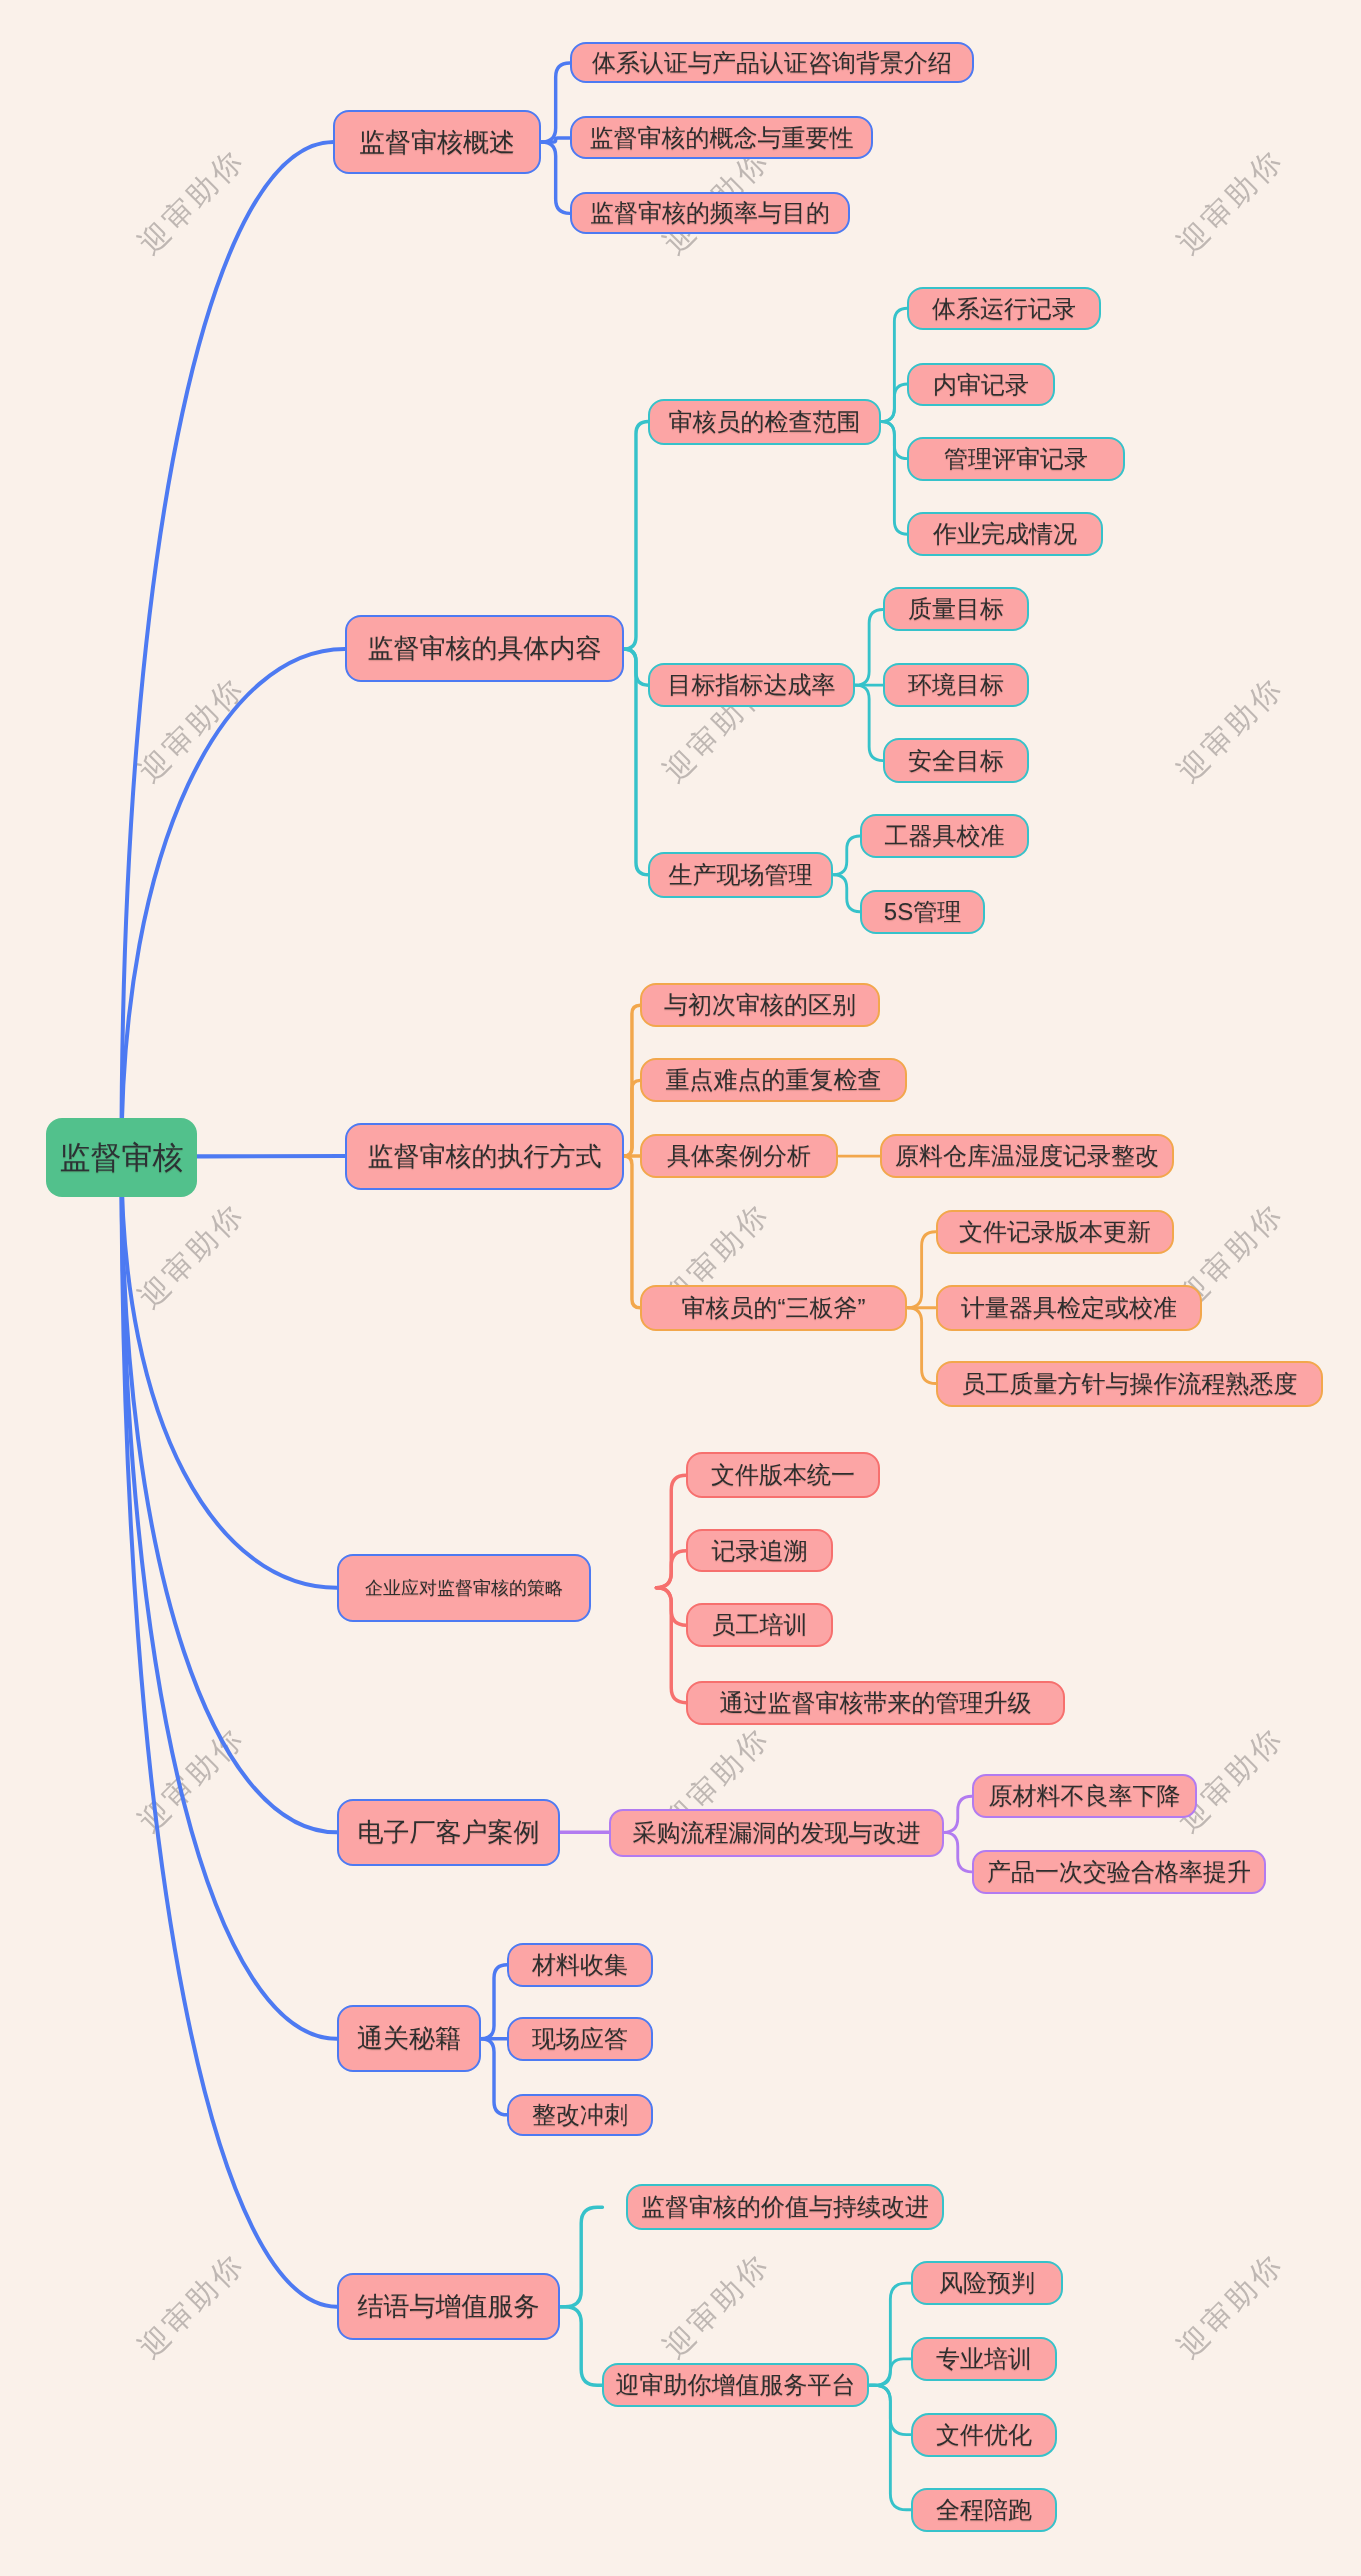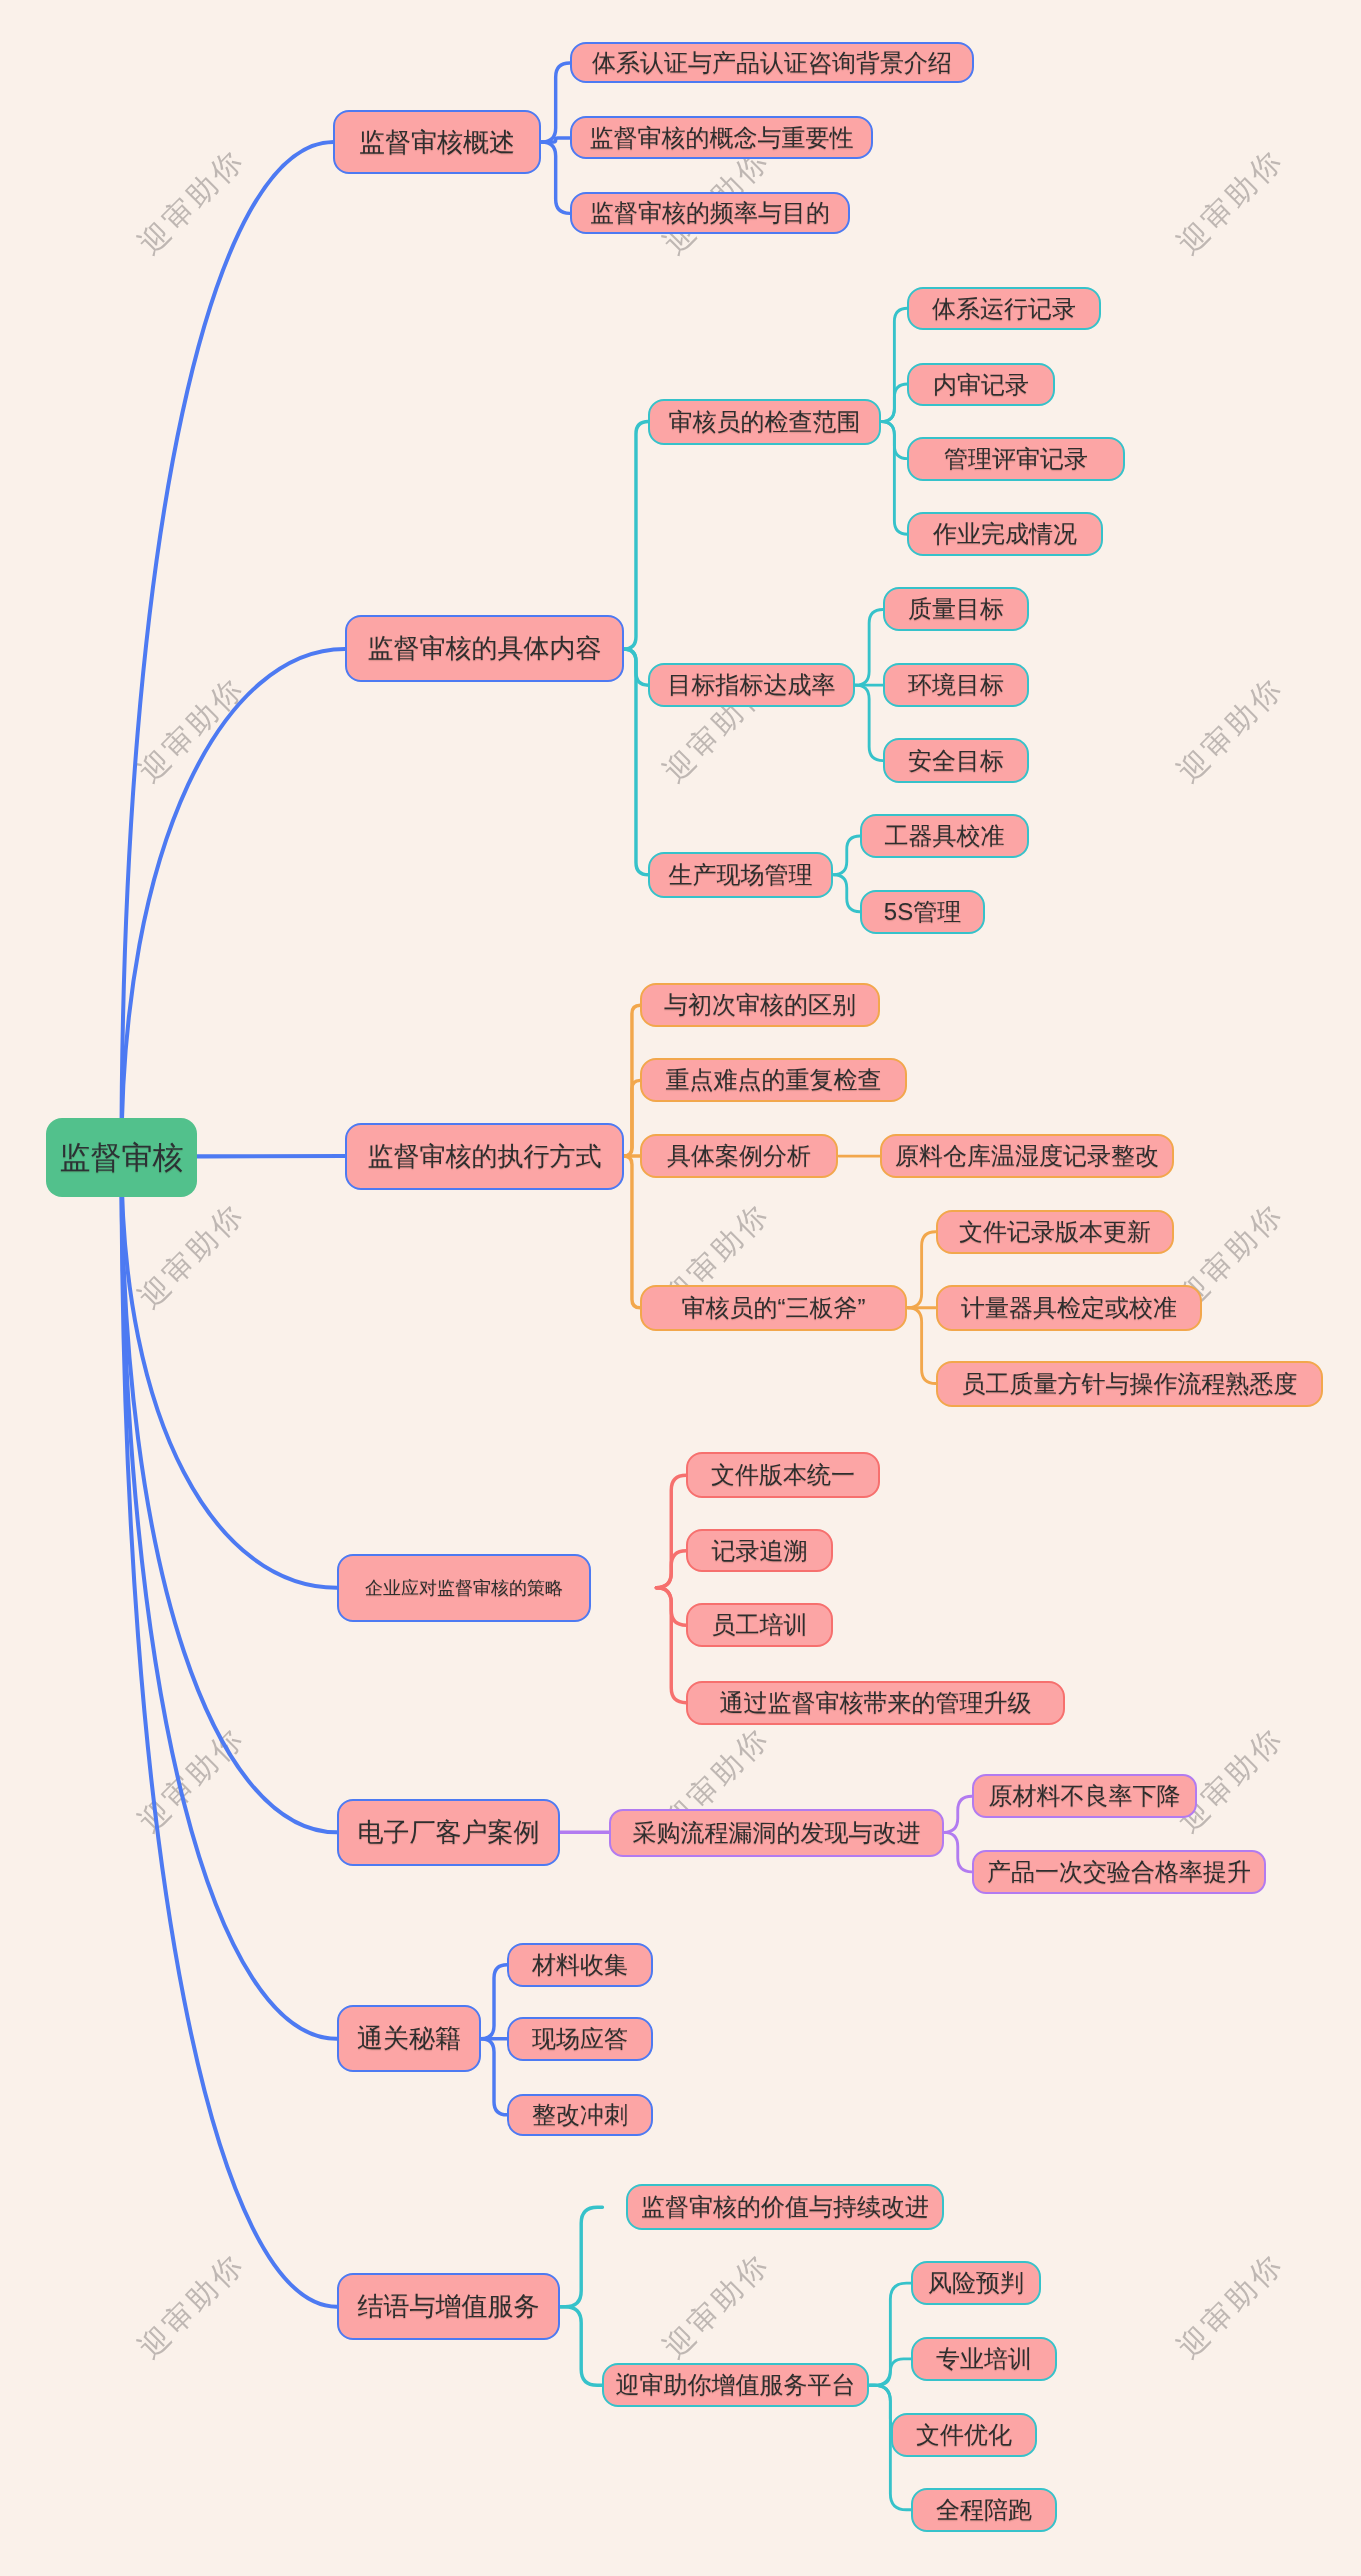--- a/index.html
+++ b/index.html
@@ -210,27 +210,27 @@
       </div>
       <div class="node b-blue" style="left: 337px; top: 2273px; width: 223px; height: 67px; font-size: 26px;">
         <span>结语与增值服务</span>
       </div>
       <div class="node b-teal" style="left: 602px; top: 2184px; width: 318px; height: 46px; font-size: 24px; margin-left: 24px;">
         <span>监督审核的价值与持续改进</span>
       </div>
       <div class="node b-teal" style="left: 602px; top: 2363px; width: 267px; height: 44px; font-size: 24px;">
         <span>迎审助你增值服务平台</span>
       </div>
-      <div class="node b-teal" style="left: 911px; top: 2261px; width: 130px; height: 44px; font-size: 24px;">
+      <div class="node b-teal" style="left: 911px; top: 2261px; width: 152px; height: 44px; font-size: 24px;">
         <span>风险预判</span>
       </div>
       <div class="node b-teal" style="left: 911px; top: 2337px; width: 146px; height: 44px; font-size: 24px;">
         <span>专业培训</span>
       </div>
-      <div class="node b-teal" style="left: 891px; top: 2413px; width: 146px; height: 44px; font-size: 24px;">
+      <div class="node b-teal" style="left: 911px; top: 2413px; width: 146px; height: 44px; font-size: 24px; border-radius: 18px;">
         <span>文件优化</span>
       </div>
       <div class="node b-teal" style="left: 911px; top: 2488px; width: 146px; height: 44px; font-size: 24px;">
         <span>全程陪跑</span>
       </div>
       <div class="node root-node" style="left: 46px; top: 1118px; width: 151px; height: 79px; font-size: 31px;">
         <span>监督审核</span>
       </div>
     </div>
 </div>

